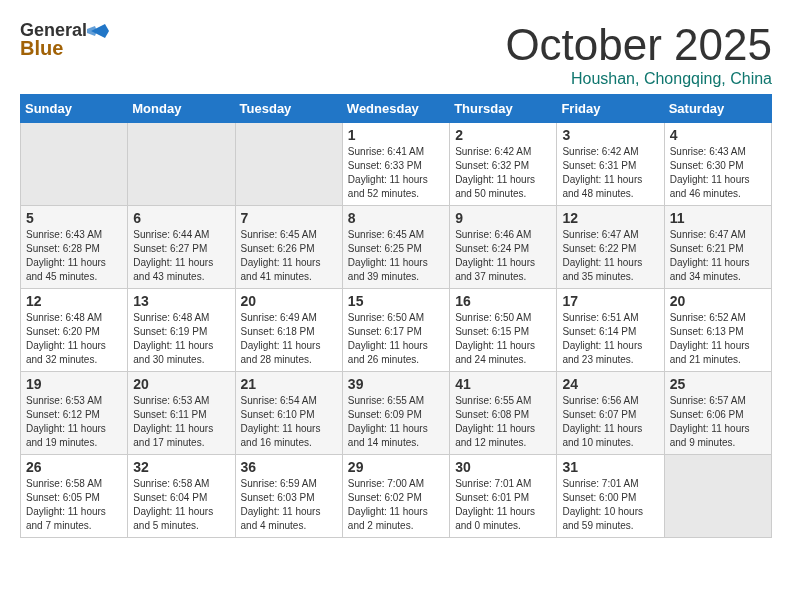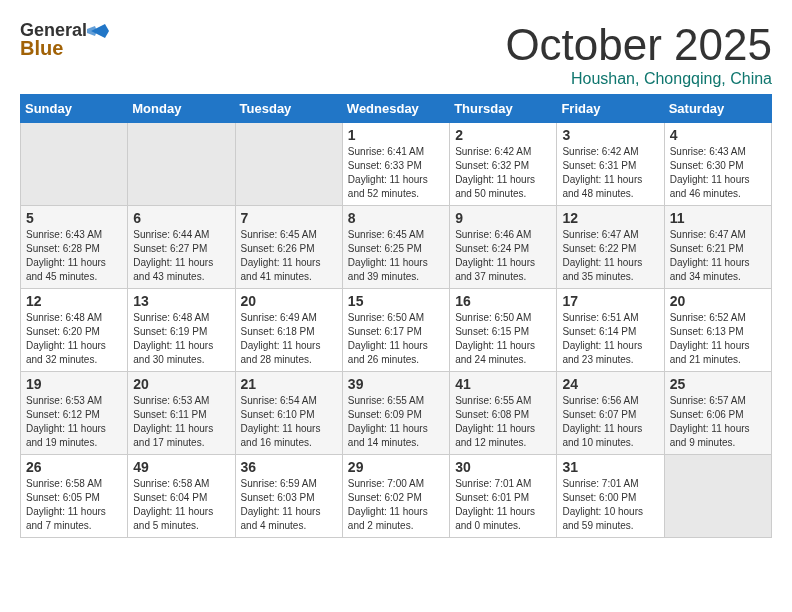--- a/index.html
+++ b/index.html
@@ -228,21 +228,21 @@
           <span class="day-num">25</span>
           <div class="day-info">Sunrise: 6:57 AM<br>Sunset: 6:06 PM<br>Daylight: 11 hours and 9 minutes.</div>
         </td>
       </tr>
       <tr>
         <td>
           <span class="day-num">26</span>
           <div class="day-info">Sunrise: 6:58 AM<br>Sunset: 6:05 PM<br>Daylight: 11 hours and 7 minutes.</div>
         </td>
         <td>
-          <span class="day-num">49</span>
+          <span class="day-num">32</span>
           <div class="day-info">Sunrise: 6:58 AM<br>Sunset: 6:04 PM<br>Daylight: 11 hours and 5 minutes.</div>
         </td>
         <td>
           <span class="day-num">36</span>
           <div class="day-info">Sunrise: 6:59 AM<br>Sunset: 6:03 PM<br>Daylight: 11 hours and 4 minutes.</div>
         </td>
         <td>
           <span class="day-num">29</span>
           <div class="day-info">Sunrise: 7:00 AM<br>Sunset: 6:02 PM<br>Daylight: 11 hours and 2 minutes.</div>
         </td>

